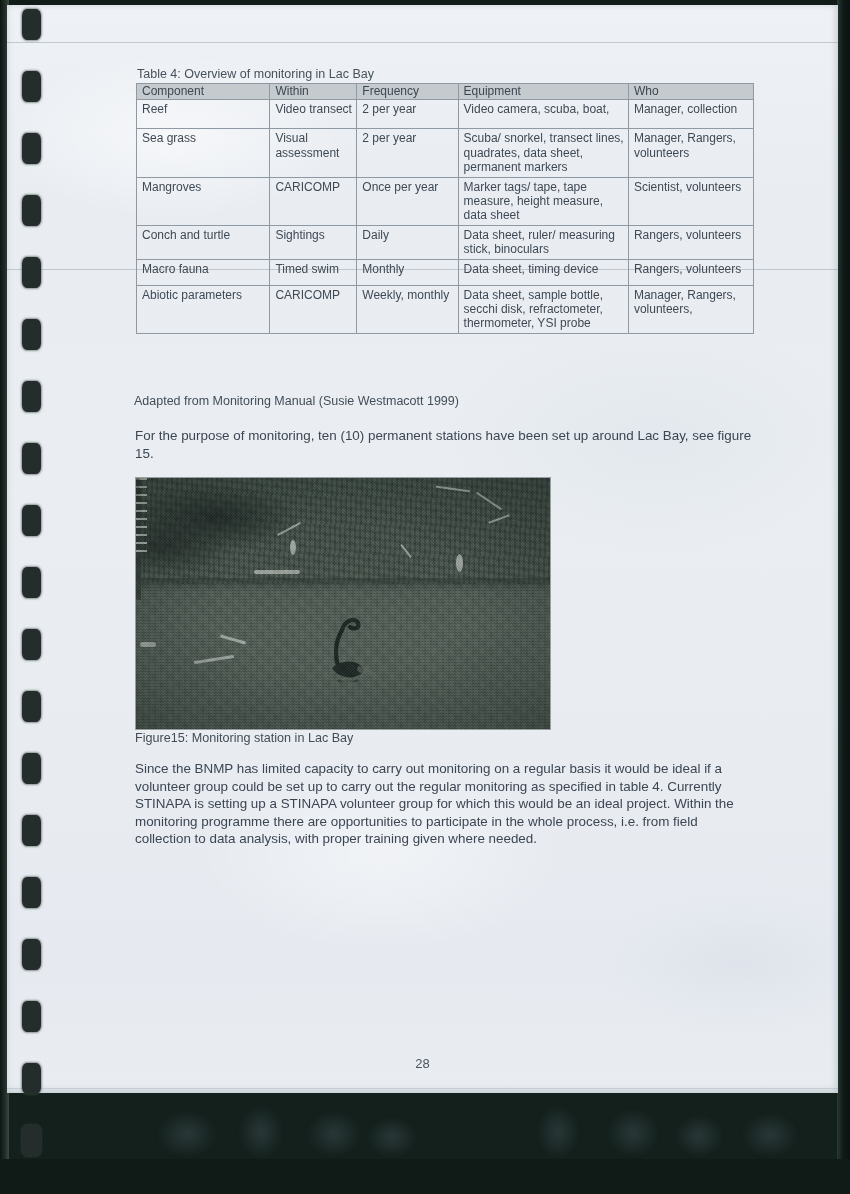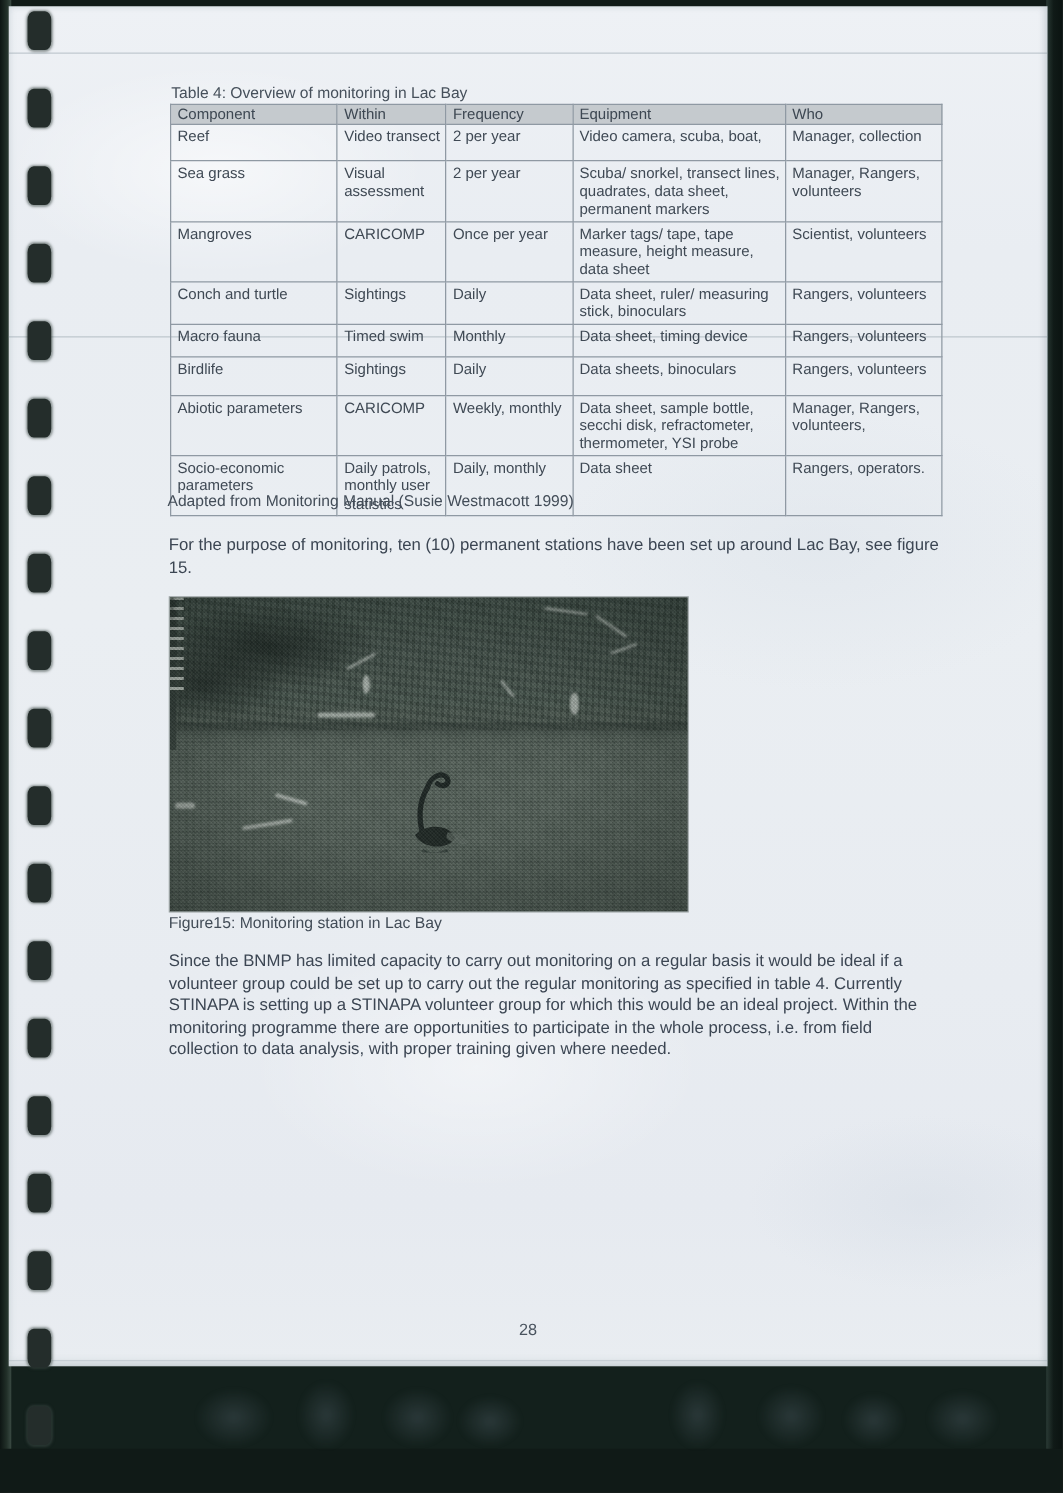--- a/index.html
+++ b/index.html
@@ -366,40 +366,26 @@
             <td>Data sheet, ruler/ measuring stick, binoculars</td>
             <td>Rangers, volunteers</td>
           </tr>
           <tr style="height:26px">
             <td>Macro fauna</td>
             <td>Timed swim</td>
             <td>Monthly</td>
             <td>Data sheet, timing device</td>
             <td>Rangers, volunteers</td>
           </tr>
-          <tr style="height:31px">
-            <td>Birdlife</td>
-            <td>Sightings</td>
-            <td>Daily</td>
-            <td>Data sheets, binoculars</td>
-            <td>Rangers, volunteers</td>
-          </tr>
           <tr style="height:44px">
             <td>Abiotic parameters</td>
             <td>CARICOMP</td>
             <td>Weekly, monthly</td>
             <td>Data sheet, sample bottle, secchi disk, refractometer, thermometer, YSI probe</td>
             <td>Manager, Rangers, volunteers,</td>
-          </tr>
-          <tr style="height:44px">
-            <td>Socio-economic parameters</td>
-            <td>Daily patrols, monthly user statistics</td>
-            <td>Daily, monthly</td>
-            <td>Data sheet</td>
-            <td>Rangers, operators.</td>
           </tr>
         </tbody>
       </table>
 
       <div class="table-source">Adapted from Monitoring Manual (Susie Westmacott 1999)</div>
 
       <div class="para p1">For the purpose of monitoring, ten (10) permanent stations have been set up around Lac Bay, see figure 15.</div>
 
       <div class="photo">
         <div class="ph-layer ph-trees"></div>

